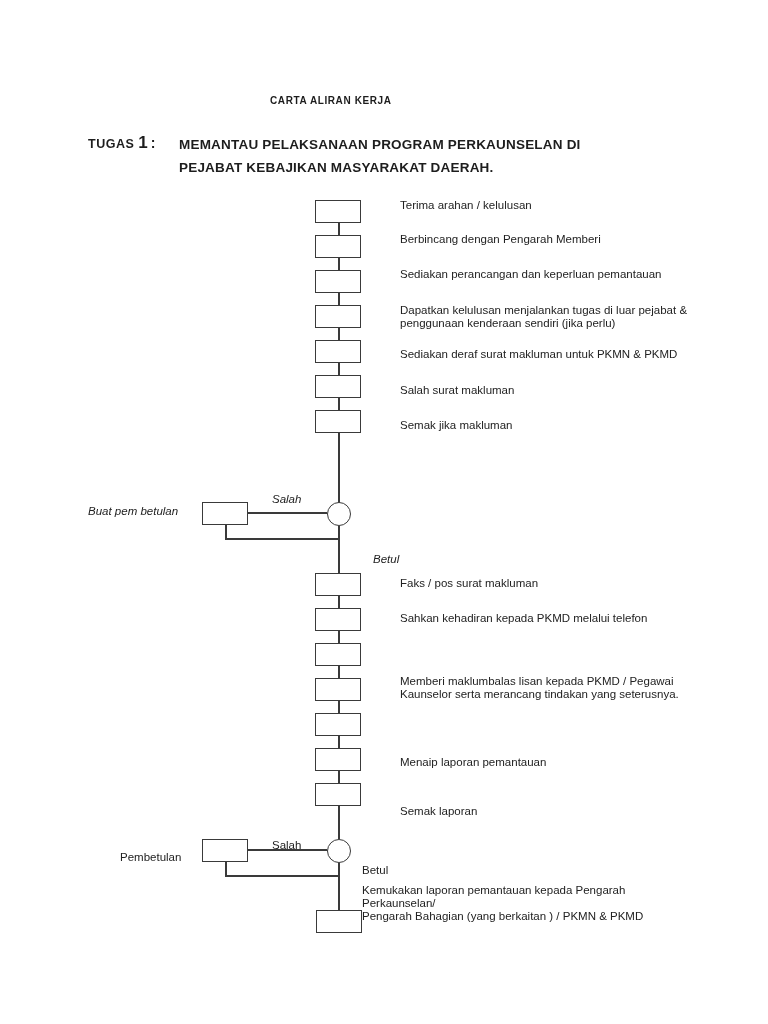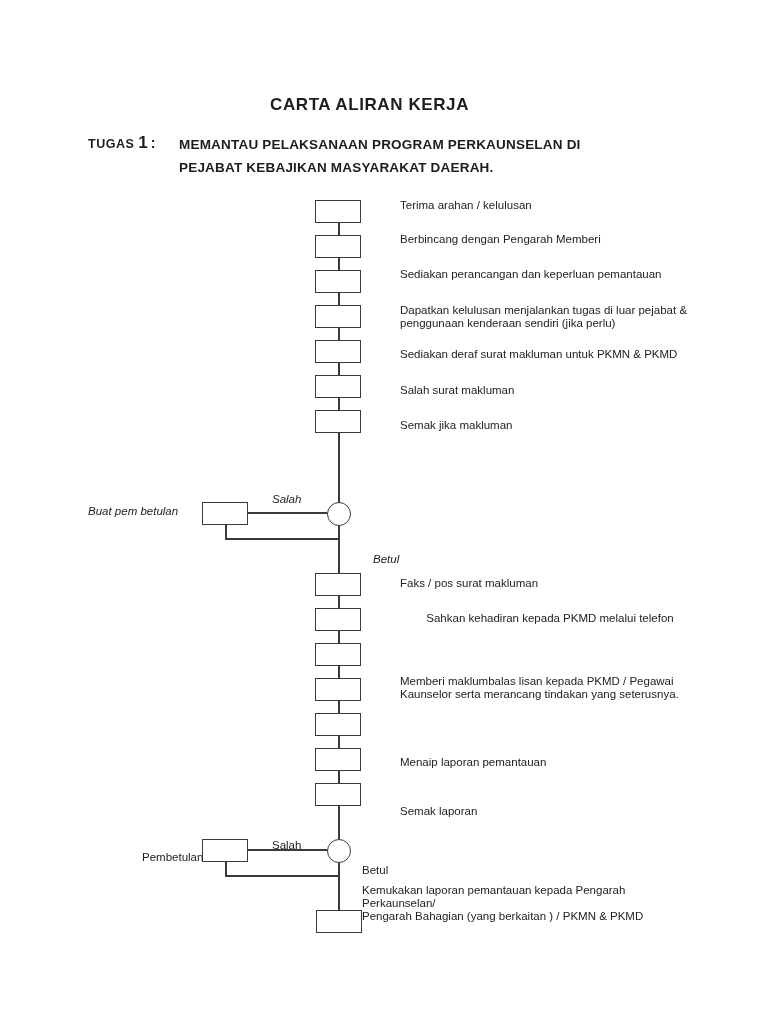--- a/index.html
+++ b/index.html
@@ -7,21 +7,21 @@
     position:relative;
     width:768px;height:1024px;
     background:#ffffff;
     font-family:"Liberation Sans", sans-serif;
     color:#222222;
     overflow:hidden;
   }
   .abs{position:absolute;}
   
   .title{
-    font-size:17px;font-weight:bold;letter-spacing:.6px;color:#1d1d1d;
+    font-size:10px;font-weight:bold;letter-spacing:.6px;color:#1d1d1d;
     white-space:nowrap;
   }
   .tugas{white-space:nowrap;color:#1d1d1d;}
   .tugas .t-label{font-size:12.5px;font-weight:bold;letter-spacing:.5px;margin-top:20px;}
   .tugas .t-num{font-size:17px;font-weight:bold;margin-left:4px;}
   .tugas .t-colon{font-size:14px;font-weight:bold;margin-left:3px;}
   .task-desc{
     font-size:13.5px;font-weight:bold;line-height:23px;letter-spacing:.2px;
     white-space:pre-line;width:440px;color:#1d1d1d;
   }
@@ -104,31 +104,31 @@
 
   <div class="abs vl" style="left:338px;top:596px;height:12px;"></div>
   <div class="abs vl" style="left:338px;top:631px;height:12px;"></div>
   <div class="abs vl" style="left:338px;top:666px;height:12px;"></div>
   <div class="abs vl" style="left:338px;top:701px;height:12px;"></div>
   <div class="abs vl" style="left:338px;top:736px;height:12px;"></div>
   <div class="abs vl" style="left:338px;top:771px;height:12px;"></div>
   <div class="abs vl" style="left:338px;top:806px;height:33px;"></div>
 
   <div class="abs lbl" style="left:400px;top:577px;">Faks / pos surat makluman</div>
-  <div class="abs lbl" style="left:400px;top:612px;text-align:center;">Sahkan kehadiran kepada PKMD melalui telefon</div>
+  <div class="abs lbl" style="left:400px;top:612px;">Sahkan kehadiran kepada PKMD melalui telefon</div>
   <div class="abs lbl" style="left:400px;top:675px;">Memberi maklumbalas lisan kepada PKMD / Pegawai
 Kaunselor serta merancang tindakan yang seterusnya.</div>
   <div class="abs lbl" style="left:400px;top:756px;">Menaip laporan pemantauan</div>
   <div class="abs lbl" style="left:400px;top:805px;">Semak laporan</div>
 
   <div class="abs circ" style="left:327px;top:839px;"></div>
   <div class="abs fbox" style="left:202px;top:839px;"></div>
   <div class="abs hl" style="left:248px;top:849px;width:79px;"></div>
   <div class="abs slbl" style="left:272px;top:839px;">Salah</div>
-  <div class="abs slbl" style="left:142px;top:851px;">Pembetulan</div>
+  <div class="abs slbl" style="left:120px;top:851px;">Pembetulan</div>
 
   <div class="abs vl" style="left:225px;top:862px;height:15px;"></div>
   <div class="abs hl" style="left:225px;top:875px;width:115px;"></div>
 
   <div class="abs vl" style="left:338px;top:863px;height:47px;"></div>
   <div class="abs slbl" style="left:362px;top:864px;">Betul</div>
 
   <div class="abs lbl" style="left:362px;top:884px;width:330px;">Kemukakan laporan pemantauan kepada Pengarah Perkaunselan/
 Pengarah Bahagian (yang berkaitan ) / PKMN &amp; PKMD</div>
   <div class="abs fbox" style="left:316px;top:910px;"></div>

